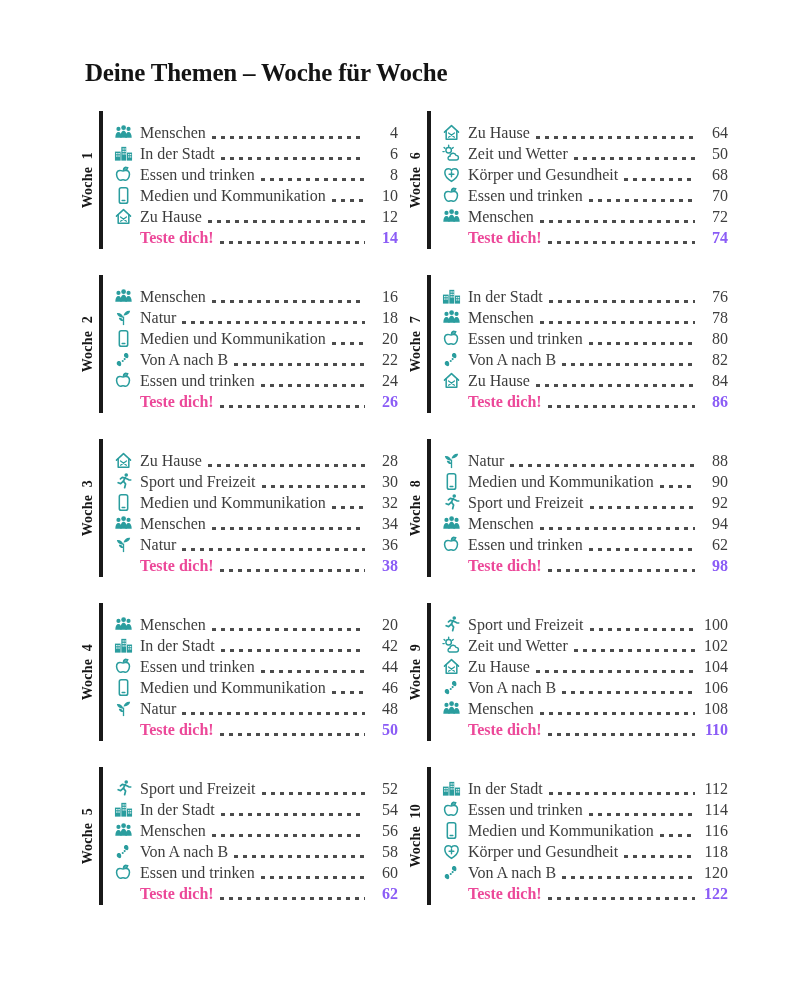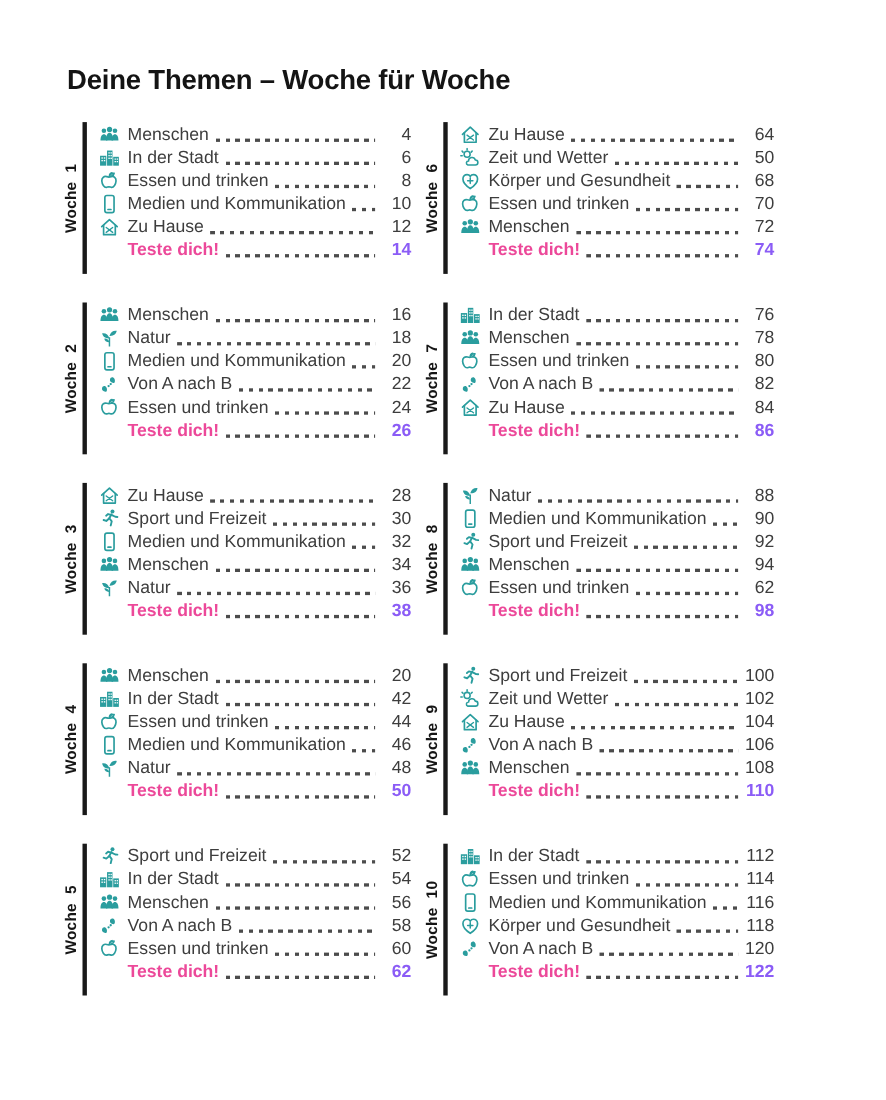--- a/index.html
+++ b/index.html
@@ -2,21 +2,21 @@
 <html lang="de" style="--accent: #2a9d9e;"><head>
 <meta charset="utf-8">
 <style>
   html,body{margin:0;padding:0;background:#ffffff;}
   body{
     width:805px;height:1000px;overflow:hidden;
     font-family:"Liberation Sans","DejaVu Sans",sans-serif;
     color:#3d3d3d;
     -webkit-font-smoothing:antialiased;
   }
-  .page{padding:58px 0 0 54px;}
+  .page{padding:58px 0 0 78px;font-family:Liberation Serif, serif;}
   .title{
     margin:0 0 0 7px;
     font-size:25px;line-height:1.2;font-weight:800;
     letter-spacing:-0.2px;color:#141414;
   }
   .toc{
     display:grid;
     grid-template-rows:repeat(5,138px);
     grid-template-columns:320px 322px;
     grid-auto-flow:column;
@@ -28,21 +28,21 @@
     width:19px;display:flex;align-items:center;justify-content:center;
   }
   .rot{
     writing-mode:vertical-rl;transform:rotate(180deg);
     font-size:14px;color:#161616;white-space:nowrap;
     letter-spacing:0.2px;
   }
   .w-word{font-weight:600;}
   .w-num{font-weight:800;margin-top:4px;}
   .bar{width:4px;background:#191919;margin:0 10px 0 2px;}
-  .entries{flex:1;display:flex;flex-direction:column;justify-content:flex-start;padding:1px 0;}
+  .entries{flex:1;display:flex;flex-direction:column;justify-content:flex-end;padding:1px 0;}
   .row{display:flex;align-items:center;height:21px;font-size:16px;line-height:1;}
   .icon{flex:0 0 20px;width:20px;height:19px;margin-right:7px;color:var(--accent,#2a9d9e);display:flex;align-items:center;justify-content:center;}
   .icon svg{width:19px;height:19px;display:block;}
   .entry-label{white-space:nowrap;color:#3d3d3d;}
   .row.test .entry-label{font-weight:700;color:#ec4899;}
   .leader{
     flex:1;height:3px;align-self:flex-end;
     margin:0 5px 4px 6px;
     background-image:repeating-linear-gradient(90deg,#4c4c4c 0 4px,transparent 4px 9px);
     background-repeat:repeat-x;

